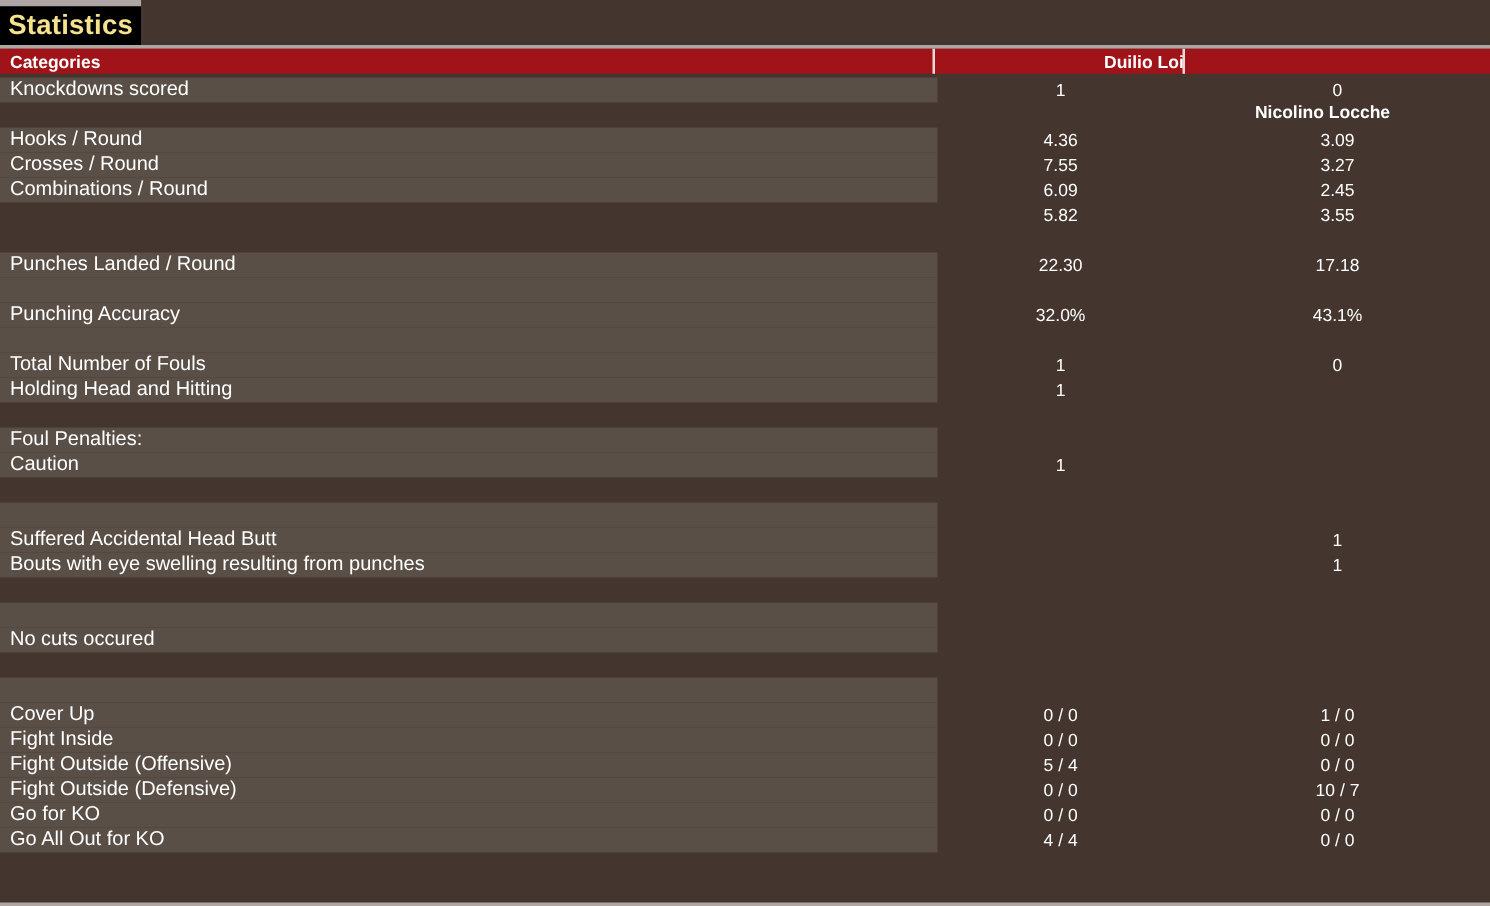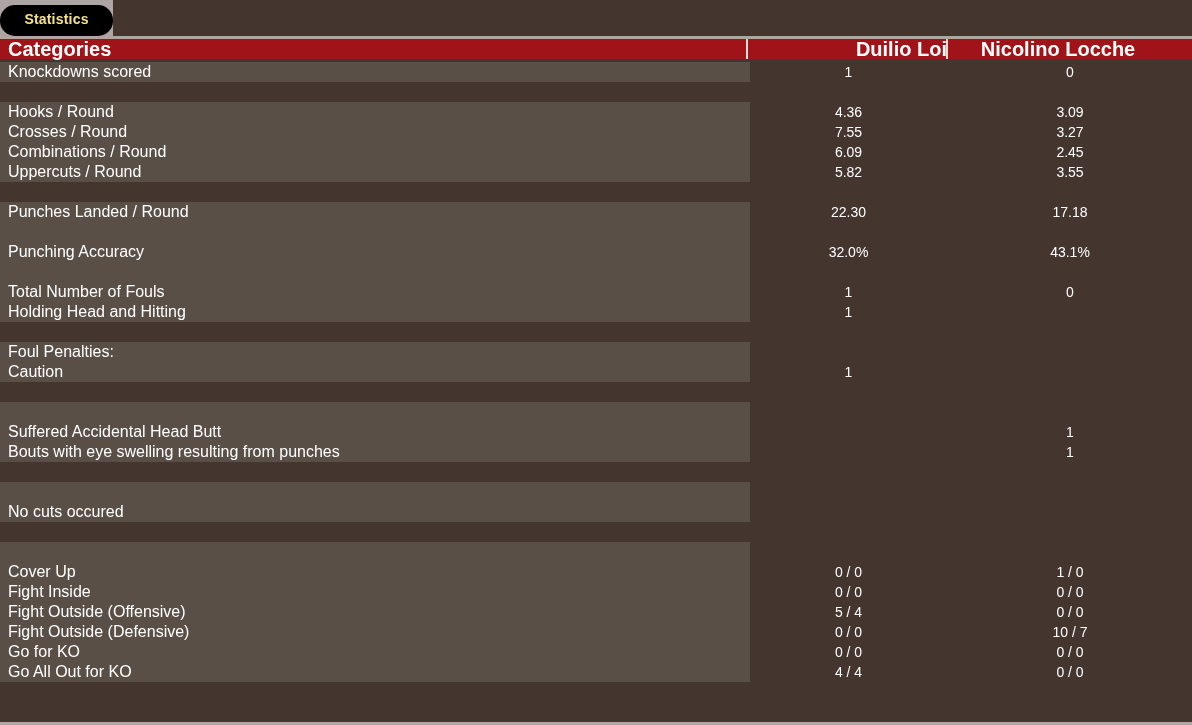--- a/index.html
+++ b/index.html
@@ -17,51 +17,50 @@
   .tab {
     position: absolute; left: 0; top: 0;
     width: 113px; height: 36px;
     background: #ADA5A3;
     padding-top: 5px;
   }
   .tab-inner {
     width: 113px; height: 31px;
     background: #000000;
     color: #F5E28C;
-    font-size: 14px; font-weight: bold;
+    font-size: 22px; font-weight: bold;
     line-height: 29px;
     text-align: center;
     letter-spacing: .2px;
-    border-radius: 15px;
   }
   .tab-gap {
     position: absolute; left: 113px; top: 0;
     width: 1079px; height: 36px;
     background: #44352E;
   }
 
   
   .hdr-topline {
     position: absolute; left: 0; top: 36px;
     width: 1192px; height: 3px;
     background: #AFA6A3;
   }
   .hdr {
     position: absolute; left: 0; top: 39px;
     width: 1192px; height: 20px;
     background: #A01318;
   }
   .hdr-cell {
     position: absolute; top: 0; height: 20px;
-    color: #FFFFFF; font-size: 20px; font-weight: bold;
+    color: #FFFFFF; font-size: 14px; font-weight: bold;
     line-height: 20px; white-space: nowrap;
   }
   .hdr-cat   { left: 8px; }
   .hdr-p1    { left: 750px; width: 197px; text-align: right; }
-  .hdr-p2    { left: 948px; width: 220px; text-align: center; }
+  .hdr-p2    { left: 948px; width: 220px; text-align: center; margin-top: 40px; }
   .hdr-sep   { position: absolute; top: 0; width: 2px; height: 20px; background: #E8DCDA; }
   .hdr-sep-a { left: 746px; }
   .hdr-sep-b { left: 946px; }
 
   
   .rows { position: absolute; left: 0; top: 62px; width: 1192px; }
   .row { position: relative; width: 1192px; height: 20px; }
   .cat {
     position: absolute; left: 0; top: 0;
     width: 750px; height: 20px;
@@ -136,23 +135,20 @@
         <div class="val val-2">3.27</div>
       </div>
       <div class="row">
         <div class="cat stripe">
           <div class="cat-label">Combinations / Round</div>
         </div>
         <div class="val val-1">6.09</div>
         <div class="val val-2">2.45</div>
       </div>
       <div class="row">
-        <div class="cat stripe">
-          <div class="cat-label">Uppercuts / Round</div>
-        </div>
         <div class="val val-1">5.82</div>
         <div class="val val-2">3.55</div>
       </div>
       <div class="row">
         <div class="cat">
           <div class="cat-label"></div>
         </div>
         <div class="val val-1"></div>
         <div class="val val-2"></div>
       </div>

